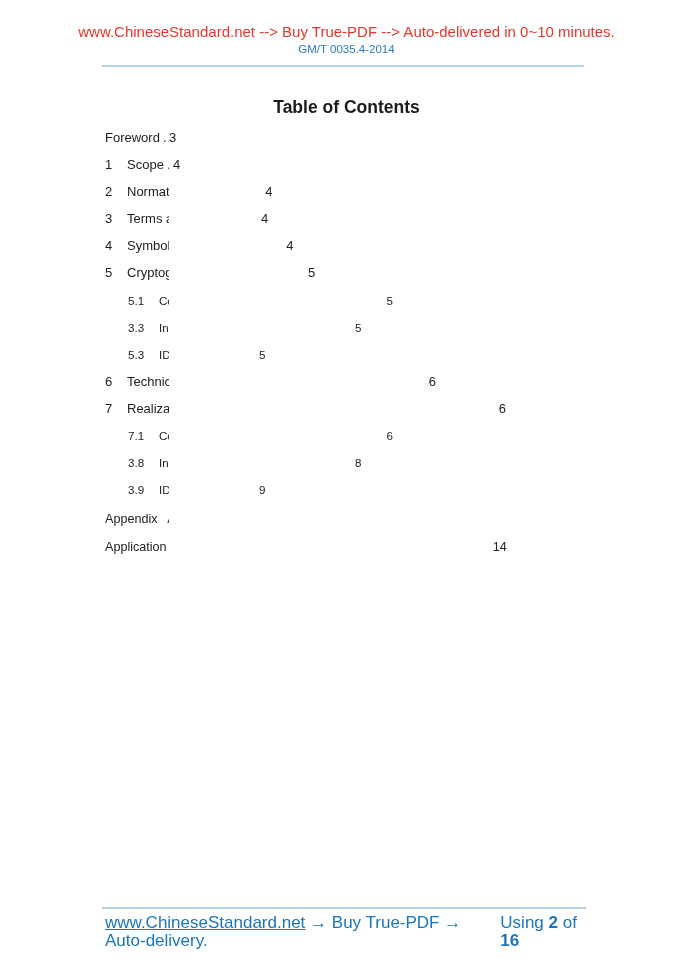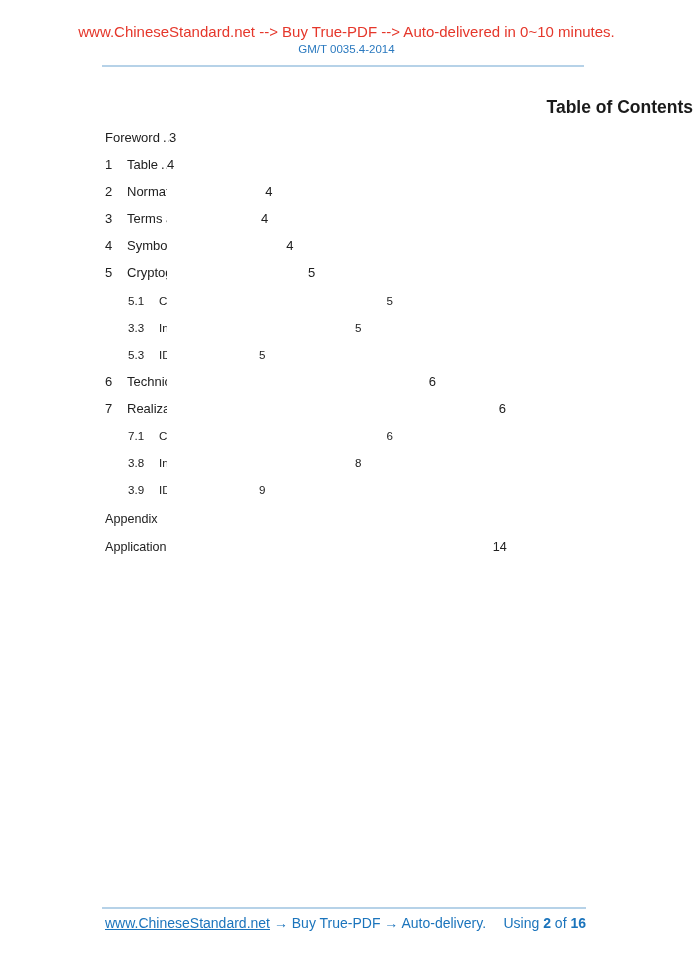--- a/index.html
+++ b/index.html
@@ -25,21 +25,21 @@
     color:var(--code_blue,#2a79bf);
   }
   .rule{
     margin:9px 0 0 102px;
     width:482px;height:0;
     border-top:2px solid var(--rule_blue,#b6d2e8);
   }
   
   .doc-title{
     margin-top:29px;
-    text-align:right;
+    text-align:center;
     font-size:17.5px;line-height:22px;
     font-weight:bold;
     color:#1b1b1b;
   }
   
   .content{margin-left:105px;width:479px;}
   .toc-list{margin-top:6px;}
   .toc-row{
     display:flex;align-items:baseline;
     height:27.1px;line-height:27.1px;
@@ -67,21 +67,21 @@
   .appendix .jline{text-align:justify;text-align-last:justify;}
   .appendix .lline{display:flex;align-items:baseline;}
   .appendix .lline .label{flex:0 1 auto;white-space:nowrap;}
   .appendix .lline .page{flex:0 0 auto;}
   
   .footer{position:absolute;left:102px;top:907px;width:484px;}
   .footer-rule{height:0;border-top:2px solid var(--rule_blue,#b6d2e8);}
   .footer-row{
     margin-top:5px;padding-left:3px;
     display:flex;justify-content:space-between;align-items:baseline;
-    font-size:14px;line-height:18px;
+    font-size:17px;line-height:18px;
     color:var(--link_blue,#1b74bc);
   }
   .footer-link{color:var(--link_blue,#1b74bc);text-decoration:underline;cursor:pointer;}
   .footer-right b{font-weight:bold;}
 </style>
 </head>
 <body>
 
 <div class="page">
 
@@ -94,21 +94,21 @@
   <div class="content">
     <div class="toc-list">
         <div class="toc-row">
 
     <span class="label">Foreword</span>
     <span class="leader"></span>
     <span class="page">3</span>
   </div>
         <div class="toc-row">
     <span class="num">1</span>
-    <span class="label">Table</span>
+    <span class="label">Scope</span>
     <span class="leader"></span>
     <span class="page">4</span>
   </div>
         <div class="toc-row">
     <span class="num">2</span>
     <span class="label">Normative References</span>
     <span class="leader"></span>
     <span class="page">4</span>
   </div>
         <div class="toc-row">

